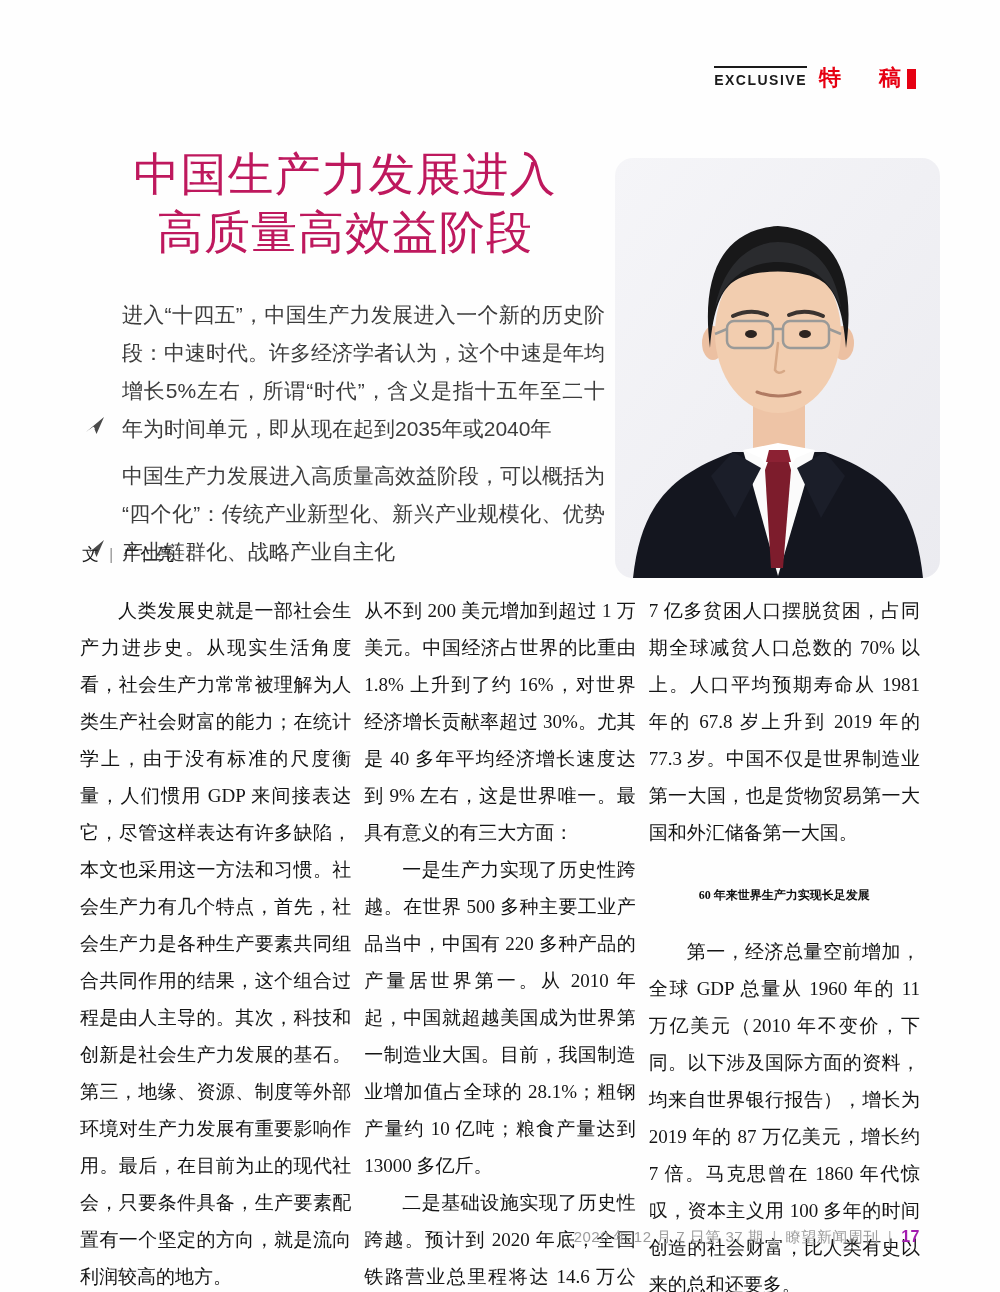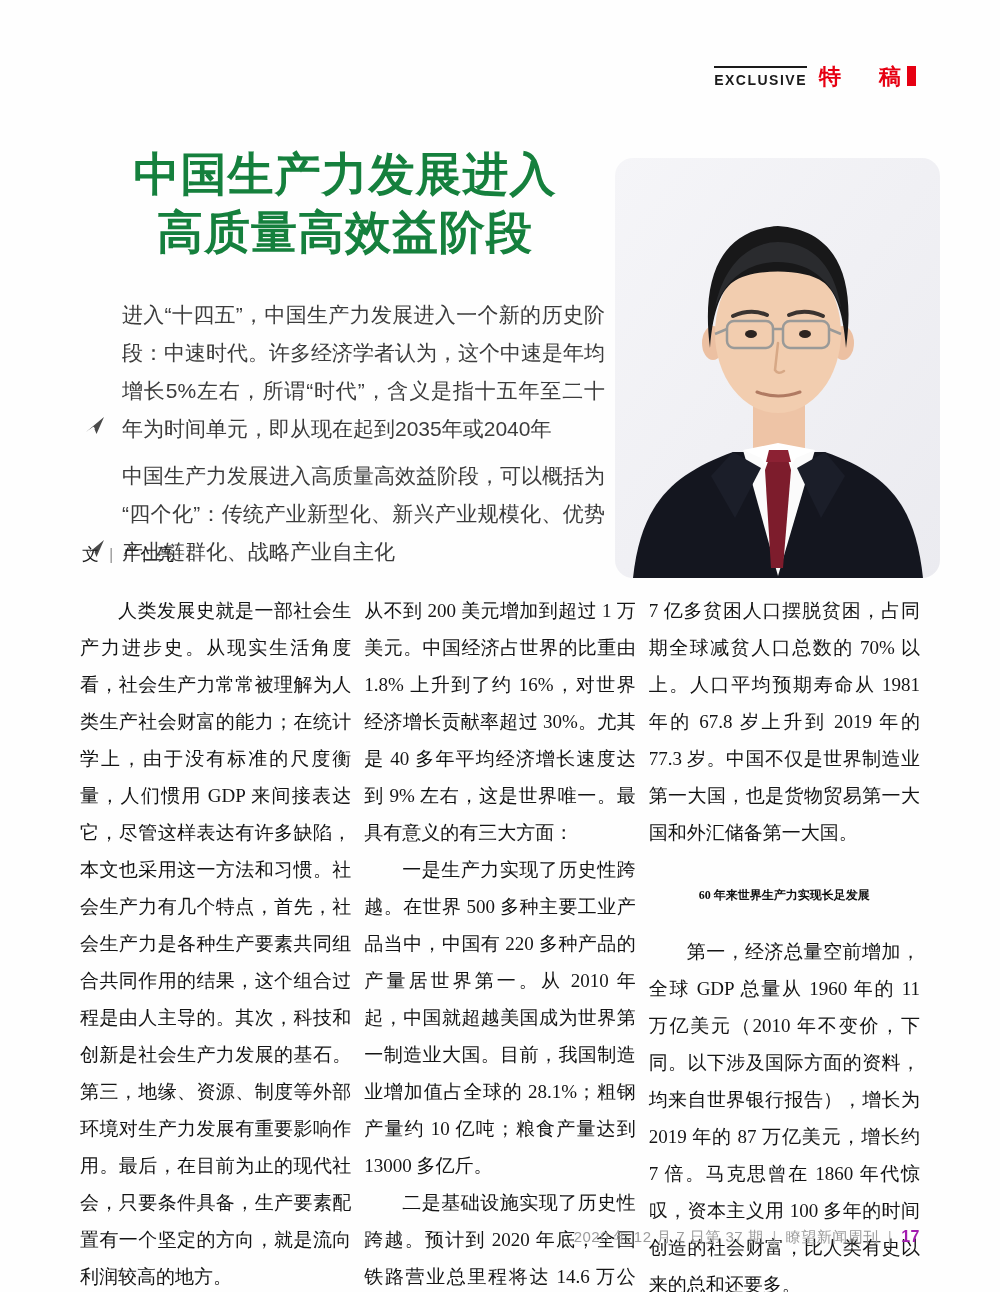--- a/index.html
+++ b/index.html
@@ -9,21 +9,21 @@
     margin:0 auto;
     background:#fefefe;
     overflow:hidden;
     font-family:"Liberation Serif","DejaVu Serif",serif;
     color:#111;
   }
 
   
   .masthead{
     position:absolute;top:66px;right:84px;
-    display:flex;align-items:flex-start;
+    display:flex;align-items:flex-end;
     font-family:"Liberation Sans","DejaVu Sans",sans-serif;
   }
   .exclusive-wrap{
     border-top:2px solid #1a1a1a;
     padding-top:3px;
     margin-right:12px;
   }
   .exclusive{
     font-size:14px;font-weight:600;letter-spacing:1.5px;color:#1a1a1a;
   }
@@ -33,22 +33,22 @@
   }
   .tag-char.last{margin-right:6px;}
   .red-block{
     display:inline-block;width:9px;height:20px;background:#e60012;
   }
 
   
   .title{
     position:absolute;top:146px;left:60px;width:570px;
     margin:0;text-align:center;
-    font-size:46px;line-height:58px;font-weight:700;
-    color:#15803d;letter-spacing:1px;
+    font-size:46px;line-height:58px;font-weight:400;
+    color:#be185d;letter-spacing:1px;
   }
   .title-line{display:block;}
 
   
   .bullets{
     position:absolute;top:296px;left:85px;width:520px;
     margin:0;padding:0;list-style:none;
     font-family:"Liberation Sans","DejaVu Sans",sans-serif;
     font-size:21px;line-height:38px;color:#3c3c3c;
   }

